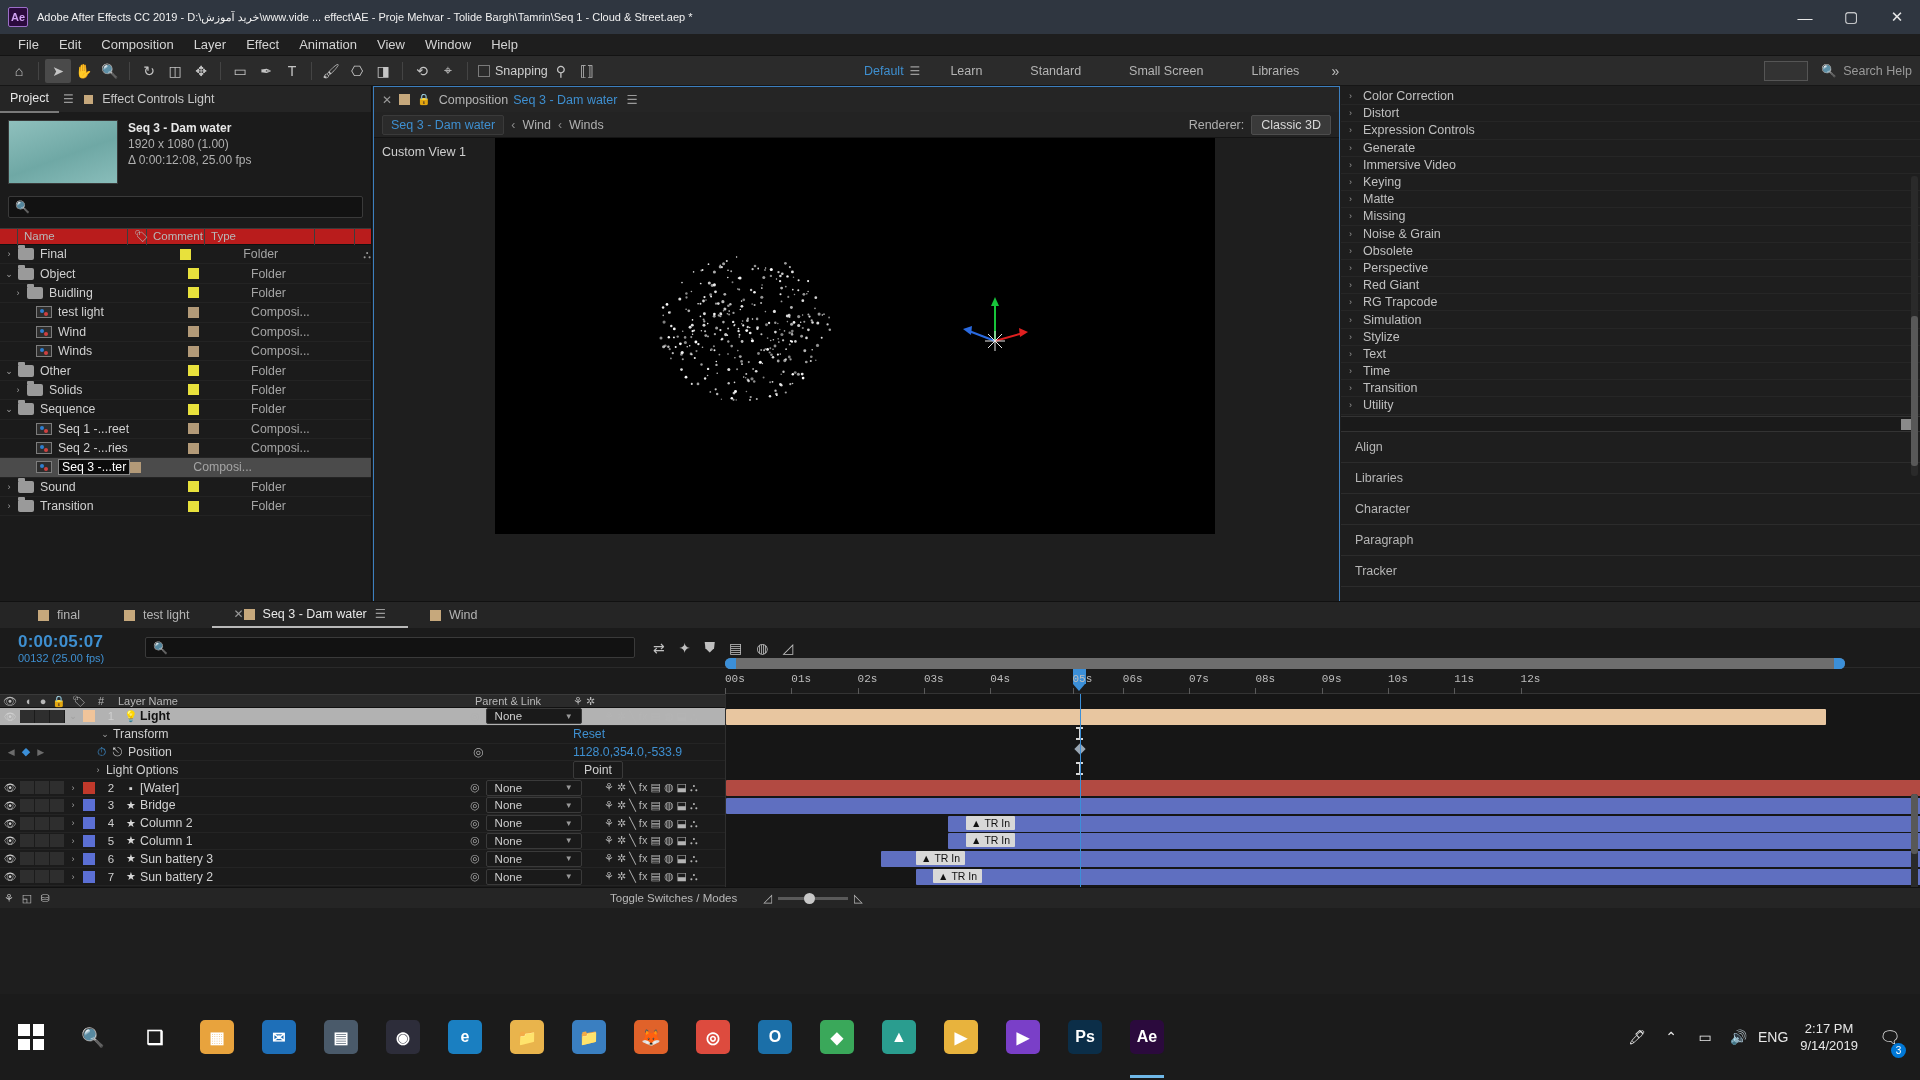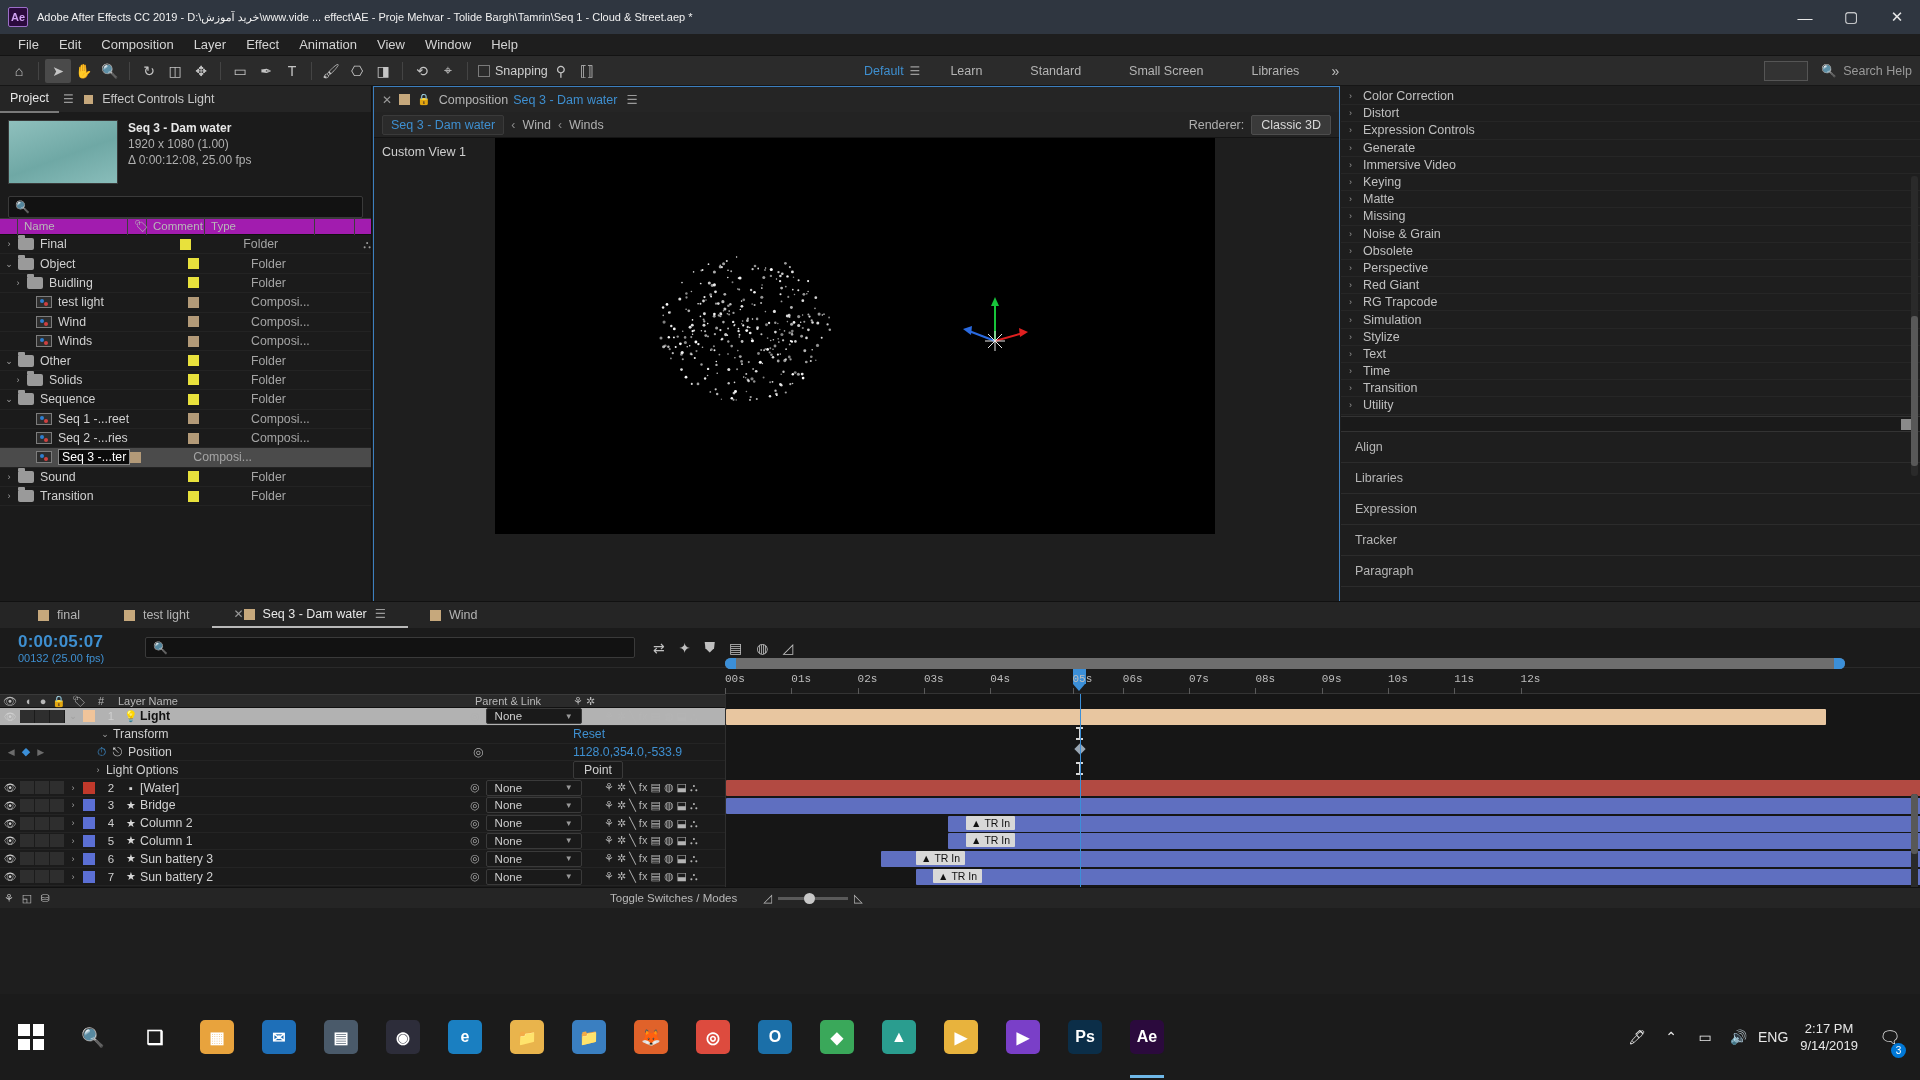--- a/index.html
+++ b/index.html
@@ -56,21 +56,21 @@
   .proj-head { display:flex; padding:8px 8px 4px 8px; gap:10px; }
   .thumb { width:110px;height:64px;background:linear-gradient(160deg,#8fc0bd,#6fa8a5 55%,#89bdba);
     border:1px solid #3a3a3a; }
   .meta { font-size:12px; color:#d2d2d2; line-height:16px; }
   .meta .nm { font-weight:bold; color:#e8e8e8; }
   .meta .sub { color:#b0b0b0; }
 
   .proj-search { margin:8px 8px 0 8px; height:22px; background:#121212; border:1px solid #3a3a3a;
     border-radius:2px; display:flex; align-items:center; padding:0 6px; color:#8a8a8a; font-size:12px;}
 
-  .col-head { display:flex; height:17px; background:#a21caf;
+  .col-head { display:flex; margin-top:10px; height:17px; background:#b91c1c;
     border-top:1px solid #3a3a3a; border-bottom:1px solid #111; align-items:center;
     font-size:11.5px; color:#b8b8b8; }
   .col-head div { border-right:1px solid #3d3d3d; height:17px; line-height:17px; padding-left:6px; }
 
   .tree { overflow:hidden; }
   .trow { height:19.4px; display:flex; align-items:center; font-size:12.3px; color:#d0d0d0;
     border-bottom:1px solid #232323; }
   .trow.sel { background:#4b4b4b; }
   .tw { width:18px; text-align:center; color:#a0a0a0; font-size:9px; }
   .ticon { width:16px;height:12px;margin-right:6px;display:inline-block;flex:0 0 auto; }
@@ -995,27 +995,27 @@
         <div class="fx-sq"></div>
       </div>
       <div id="pan-list">
           <div class="pan-row">
             <span>Align</span>
           </div>
           <div class="pan-row">
             <span>Libraries</span>
           </div>
           <div class="pan-row">
-            <span>Expression</span>
+            <span>Character</span>
+          </div>
+          <div class="pan-row">
+            <span>Paragraph</span>
           </div>
           <div class="pan-row">
             <span>Tracker</span>
-          </div>
-          <div class="pan-row">
-            <span>Paragraph</span>
           </div>
         </div>
       <div class="rscroll">
           <i></i>
         </div>
     </div>
   </div>
 
   <div class="timeline">
     <div class="tl-tabs" id="tl-tabs">

